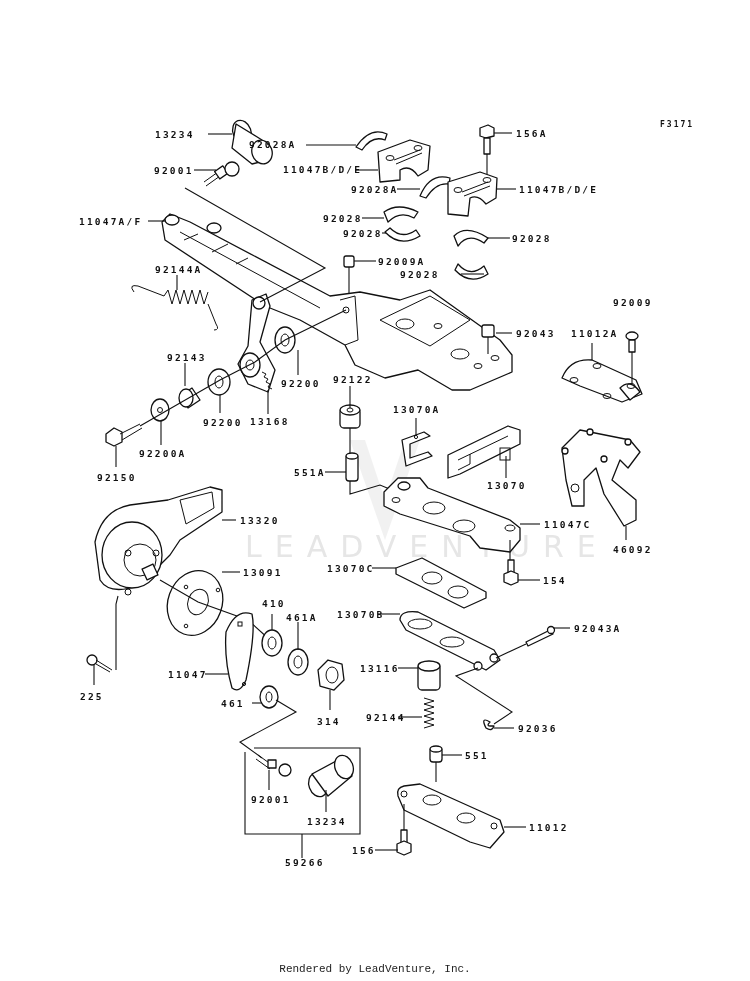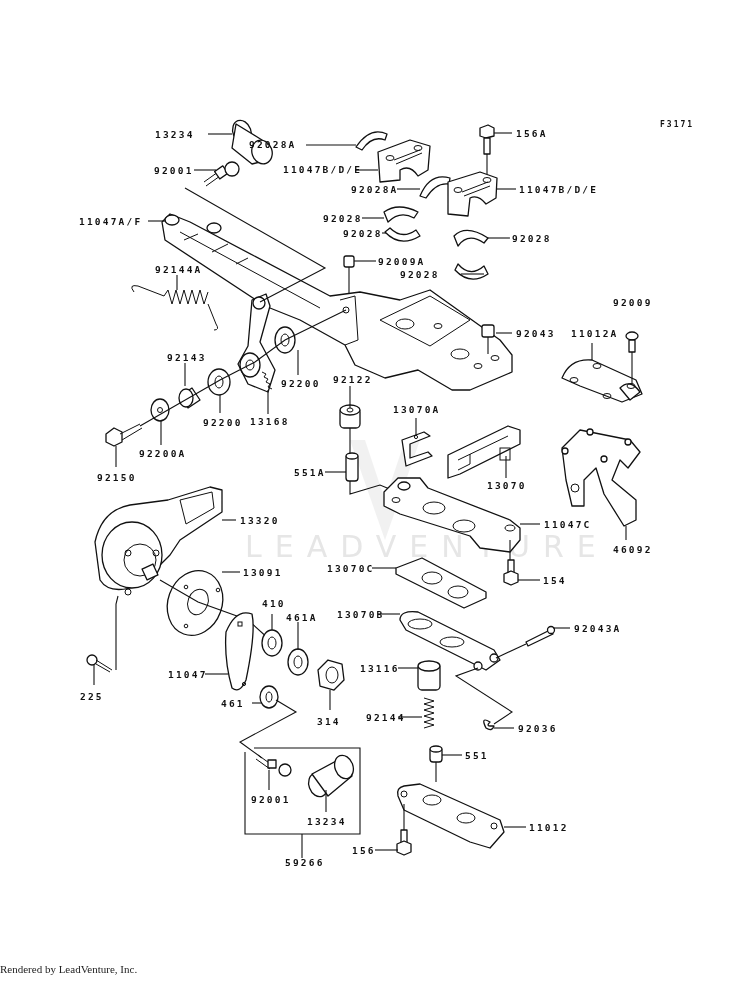--- a/index.html
+++ b/index.html
@@ -4,21 +4,21 @@
 <style>
   html, body { margin:0; padding:0; background:#ffffff; }
   body { width:750px; height:981px; position:relative; overflow:hidden; font-family:"DejaVu Sans Mono","Liberation Mono",monospace; }
   #diagram { position:absolute; left:0; top:0; width:750px; height:981px; }
   .lbl { font-family:"DejaVu Sans Mono","Liberation Mono",monospace; font-size:9.5px; font-weight:bold; letter-spacing:2.2px; fill:#111; }
   .ref { font-size:8px; letter-spacing:2px; }
   .part { fill:#fff; stroke:#111; stroke-width:1.3; stroke-linejoin:round; }
   .thin { fill:none; stroke:#111; stroke-width:1; }
   .lead { fill:none; stroke:#111; stroke-width:1.1; }
   .wm { font-family:"DejaVu Sans","Liberation Sans",sans-serif; font-size:30px; letter-spacing:13px; fill:#e6e6e6; }
-  #footer { position:absolute; left:0; width:750px; top:963px; text-align:left; font-family:Liberation Serif, serif; font-size:11px; color:#222; }
+  #footer { position:absolute; left:0; width:750px; top:963px; text-align:center; font-family:Liberation Mono, monospace; font-size:11px; color:#222; }
 </style>
 </head>
 <body>
 
 <svg id="diagram" viewBox="0 0 750 981" xmlns="http://www.w3.org/2000/svg">
 
   <text class="wm" x="245" y="557">LEADVENTURE</text>
   <g opacity="0.12">
     <path d="M350 440 L385 540 L420 440 L405 440 L385 500 L365 440 Z" fill="#888"></path>
   </g>

